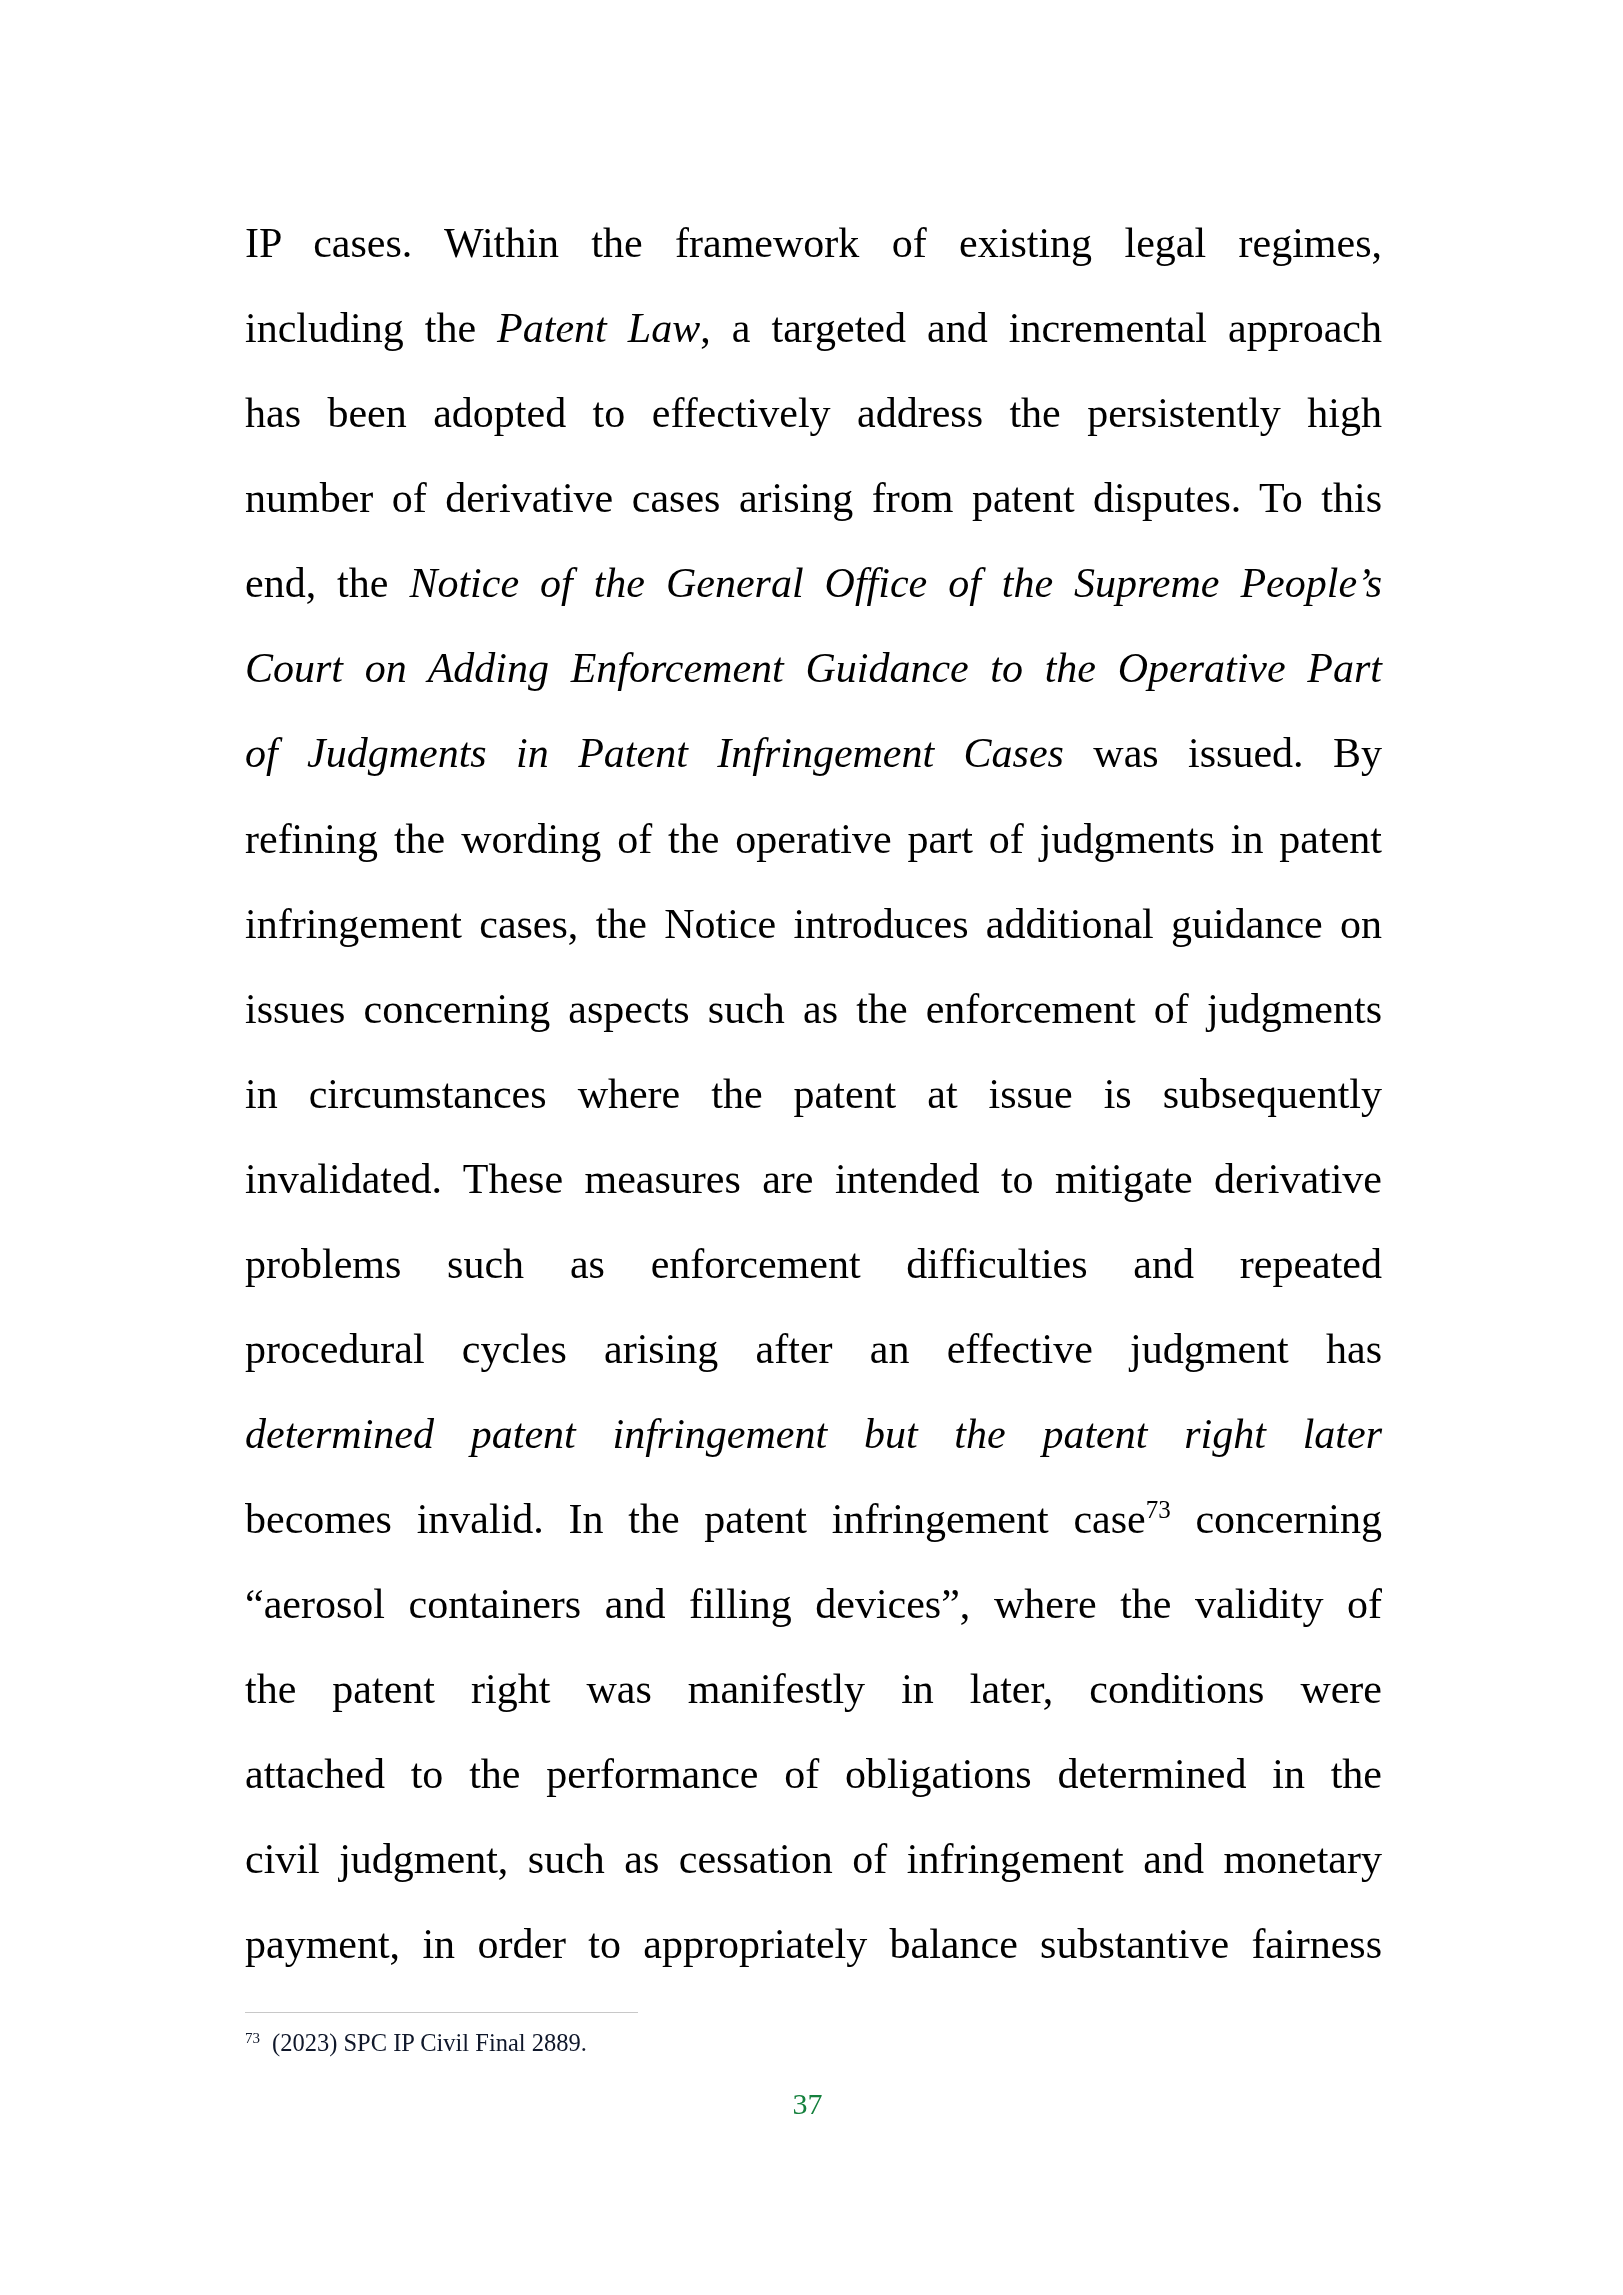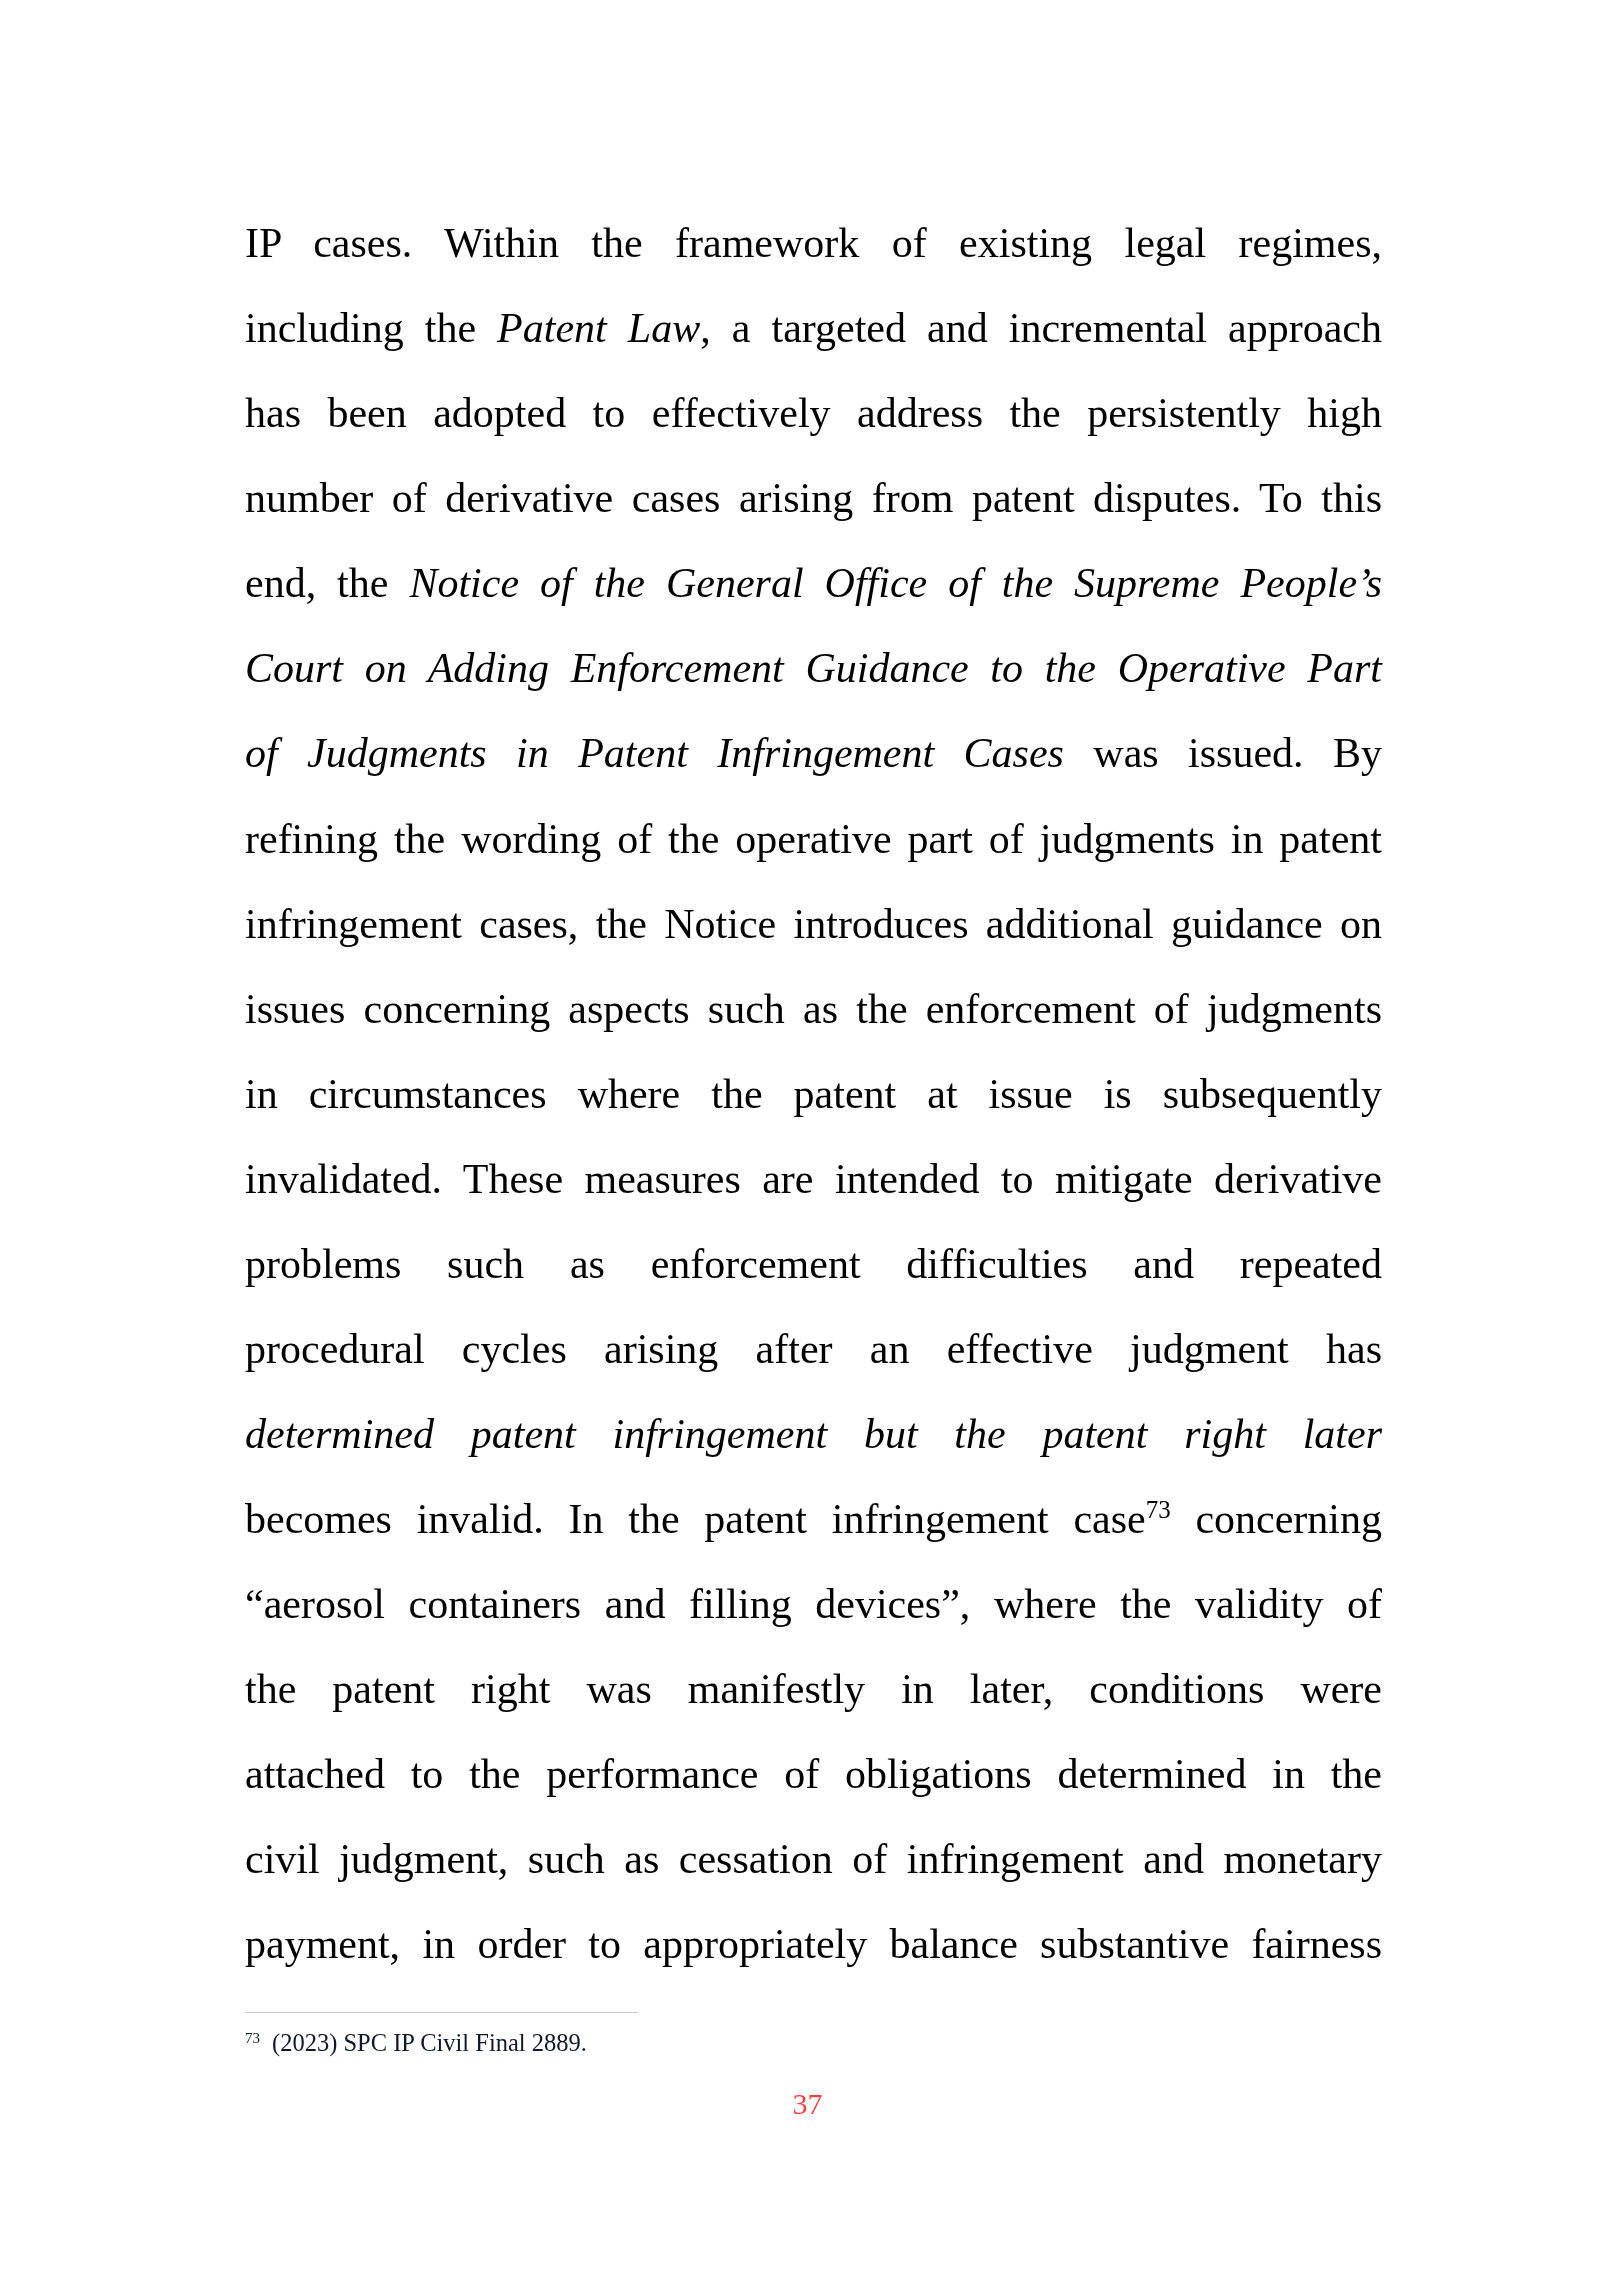--- a/index.html
+++ b/index.html
@@ -22,21 +22,21 @@
     border-top: 1.7px solid #c8c8c8;
   }
   .footnote {
     position: absolute; left: 245px; top: 2026px;
     font-family: "Liberation Serif", serif; font-size: 24.5px; line-height: 34px; color: #0f172a;
     white-space: nowrap;
   }
   .fn-mark { font-size: 15px; position: relative; top: -8.5px; margin-right: 12px; }
   .page-number {
     position: absolute; left: 0; width: 1615px; top: 2085px; text-align: center;
-    font-family: "Liberation Serif", serif; font-size: 30px; line-height: 37px; color: #ef4444;
+    font-family: "Liberation Serif", serif; font-size: 30px; line-height: 37px; color: #15803d;
   }
 </style>
 </head>
 <body>
 
 <div class="page">
   <div class="body-text" id="body-text">
       <div class="line" style="top: 218px;"><span>IP cases. Within the framework of existing legal regimes,</span></div>
       <div class="line" style="top: 303px;"><span>including the </span><span class="it">Patent Law</span><span>, a targeted and incremental approach</span></div>
       <div class="line" style="top: 388px;"><span>has been adopted to effectively address the persistently high</span></div>

